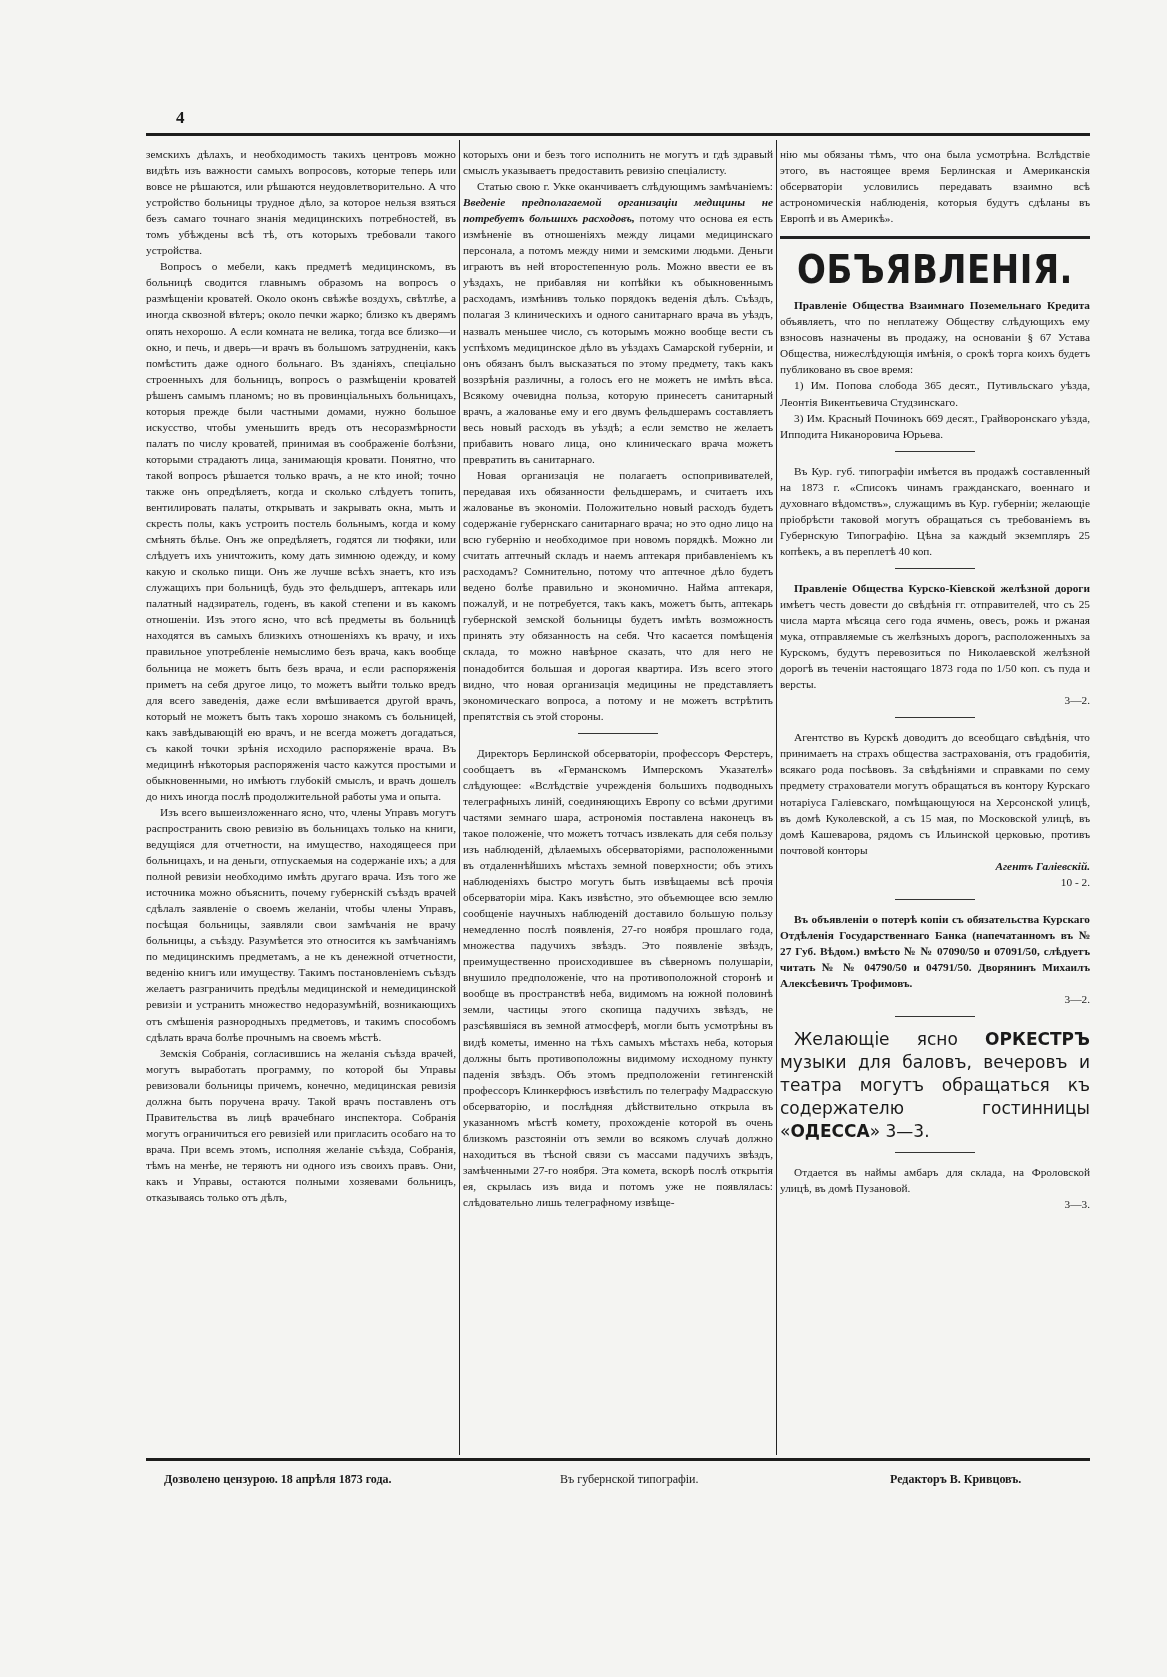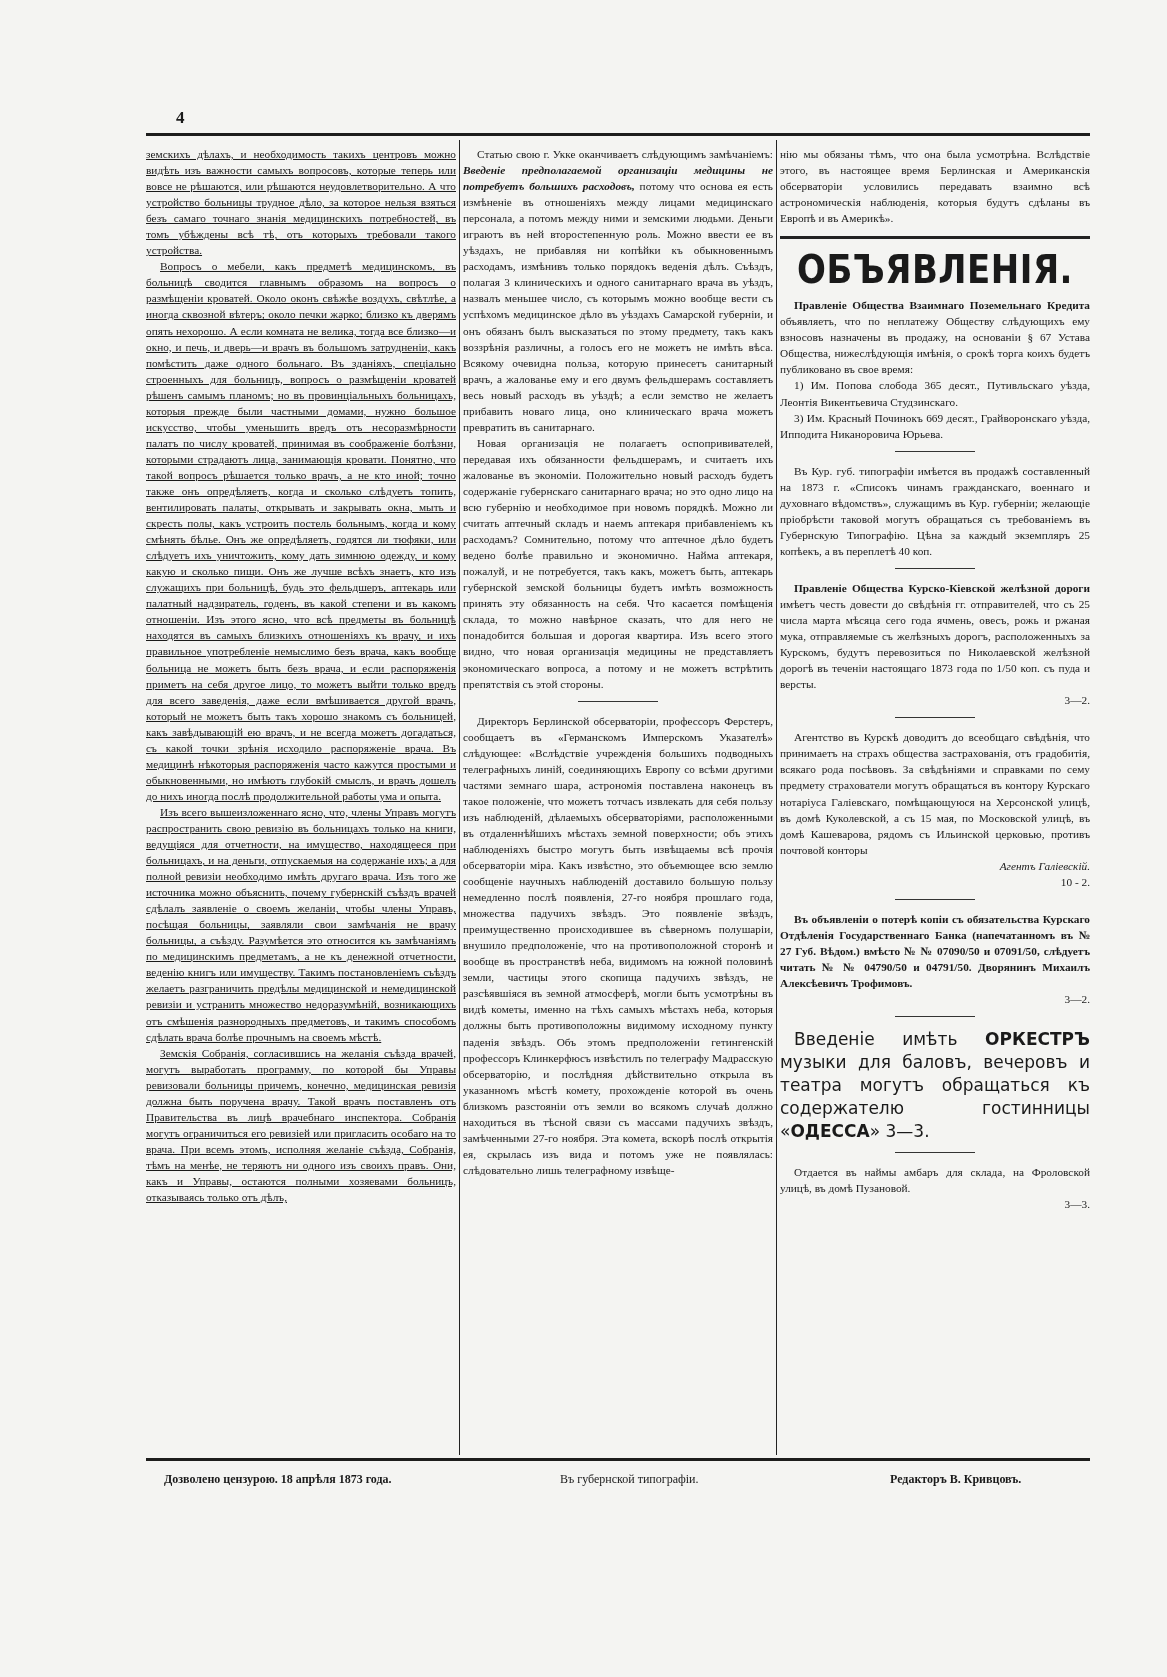--- a/index.html
+++ b/index.html
@@ -18,21 +18,21 @@
     position: absolute; left: 146px; top: 133px; width: 944px; height: 3px;
     background: #1d1d1d;
   }
   .col {
     position: absolute; top: 146px;
     font-size: 11.3px; line-height: 16.05px;
     text-align: justify; hyphens: manual;
   }
   .col p { margin: 0; text-indent: 14px; }
   .col p.noindent { text-indent: 0; }
-  .col1 { left: 146px; width: 310px; text-decoration: underline; }
+  .col1 { left: 146px; width: 310px; }
   .col2 { left: 463px; width: 310px; }
   .col3 { left: 780px; width: 310px; }
   .vrule { position: absolute; top: 140px; width: 1px; background: #222; height: 1315px; }
   .vr1 { left: 459px; }
   .vr2 { left: 776px; }
   .short-rule { width: 80px; height: 1px; background: #333; margin: 9px auto 11px; }
   .thick-rule { height: 3px; background: #222; margin: 10px 0 8px; }
   .ads-title {
     font-family: "DejaVu Sans", sans-serif; font-weight: bold;
     font-size: 34px; letter-spacing: 0.5px; text-align: center;
@@ -40,21 +40,21 @@
   }
   .ad-lead { font-weight: bold; }
   .ins-title {
     font-family: "DejaVu Sans Condensed", "DejaVu Sans", sans-serif;
     font-weight: bold; font-size: 17px; line-height: 22px; text-align: justify;
   }
   .orch {
     font-family: "DejaVu Sans", sans-serif; font-size: 17px; line-height: 23px; text-align: justify;
   }
   .orch b { font-weight: bold; margin-top: 19px; }
-  .sign { text-align: right; font-style: italic; font-weight: normal; }
+  .sign { text-align: right; font-style: italic; font-weight: bold; }
   .numtail { text-align: right; }
   .italic-bold { font-style: italic; font-weight: bold; }
   .bottom-rule {
     position: absolute; left: 146px; top: 1458px; width: 944px; height: 3px; background: #1d1d1d;
   }
   .footer {
     position: absolute; top: 1472px; font-size: 12px;
   }
   .footer-left { left: 164px; font-weight: bold; }
   .footer-center { left: 560px; }
@@ -70,20 +70,21 @@
 <div class="vrule vr2"></div>
 
 <div class="col col1">
   <p class="noindent">земскихъ дѣлахъ, и необходимость такихъ центровъ можно видѣть изъ важности самыхъ вопросовъ, которые теперь или вовсе не рѣшаются, или рѣшаются неудовлетворительно. А что устройство больницы трудное дѣло, за которое нельзя взяться безъ самаго точнаго знанія медицинскихъ потребностей, въ томъ убѣждены всѣ тѣ, отъ которыхъ требовали такого устройства.</p>
   <p>Вопросъ о мебели, какъ предметѣ медицинскомъ, въ больницѣ сводится главнымъ образомъ на вопросъ о размѣщеніи кроватей. Около оконъ свѣжѣе воздухъ, свѣтлѣе, а иногда сквозной вѣтеръ; около печки жарко; близко къ дверямъ опять нехорошо. А если комната не велика, тогда все близко—и окно, и печь, и дверь—и врачъ въ большомъ затрудненіи, какъ помѣстить даже одного больнаго. Въ зданіяхъ, спеціально строенныхъ для больницъ, вопросъ о размѣщеніи кроватей рѣшенъ самымъ планомъ; но въ провинціальныхъ больницахъ, которыя прежде были частными домами, нужно большое искусство, чтобы уменьшить вредъ отъ несоразмѣрности палатъ по числу кроватей, принимая въ соображеніе болѣзни, которыми страдаютъ лица, занимающія кровати. Понятно, что такой вопросъ рѣшается только врачъ, а не кто иной; точно также онъ опредѣляетъ, когда и сколько слѣдуетъ топить, вентилировать палаты, открывать и закрывать окна, мыть и скресть полы, какъ устроить постель больнымъ, когда и кому смѣнять бѣлье. Онъ же опредѣляетъ, годятся ли тюфяки, или слѣдуетъ ихъ уничтожить, кому дать зимнюю одежду, и кому какую и сколько пищи. Онъ же лучше всѣхъ знаетъ, кто изъ служащихъ при больницѣ, будь это фельдшеръ, аптекарь или палатный надзиратель, годенъ, въ какой степени и въ какомъ отношеніи. Изъ этого ясно, что всѣ предметы въ больницѣ находятся въ самыхъ близкихъ отношеніяхъ къ врачу, и ихъ правильное употребленіе немыслимо безъ врача, какъ вообще больница не можетъ быть безъ врача, и если распоряженія приметъ на себя другое лицо, то можетъ выйти только вредъ для всего заведенія, даже если вмѣшивается другой врачъ, который не можетъ быть такъ хорошо знакомъ съ больницей, какъ завѣдывающій ею врачъ, и не всегда можетъ догадаться, съ какой точки зрѣнія исходило распоряженіе врача. Въ медицинѣ нѣкоторыя распоряженія часто кажутся простыми и обыкновенными, но имѣютъ глубокій смыслъ, и врачъ дошелъ до нихъ иногда послѣ продолжительной работы ума и опыта.</p>
   <p>Изъ всего вышеизложеннаго ясно, что, члены Управъ могутъ распространить свою ревизію въ больницахъ только на книги, ведущіяся для отчетности, на имущество, находящееся при больницахъ, и на деньги, отпускаемыя на содержаніе ихъ; а для полной ревизіи необходимо имѣть другаго врача. Изъ того же источника можно объяснить, почему губернскій съѣздъ врачей сдѣлалъ заявленіе о своемъ желаніи, чтобы члены Управъ, посѣщая больницы, заявляли свои замѣчанія не врачу больницы, а съѣзду. Разумѣется это относится къ замѣчаніямъ по медицинскимъ предметамъ, а не къ денежной отчетности, веденію книгъ или имуществу. Такимъ постановленіемъ съѣздъ желаетъ разграничить предѣлы медицинской и немедицинской ревизіи и устранить множество недоразумѣній, возникающихъ отъ смѣшенія разнородныхъ предметовъ, и такимъ способомъ сдѣлать врача болѣе прочнымъ на своемъ мѣстѣ.</p>
   <p>Земскія Собранія, согласившись на желанія съѣзда врачей, могутъ выработать программу, по которой бы Управы ревизовали больницы причемъ, конечно, медицинская ревизія должна быть поручена врачу. Такой врачъ поставленъ отъ Правительства въ лицѣ врачебнаго инспектора. Собранія могутъ ограничиться его ревизіей или пригласить особаго на то врача. При всемъ этомъ, исполняя желаніе съѣзда, Собранія, тѣмъ на менѣе, не теряютъ ни одного изъ своихъ правъ. Они, какъ и Управы, остаются полными хозяевами больницъ, отказываясь только отъ дѣлъ,</p>
 </div>
 
 <div class="col col2">
+  <p class="noindent">которыхъ они и безъ того исполнить не могутъ и гдѣ здравый смыслъ указываетъ предоставить ревизію спеціалисту.</p>
   <p><span>Статью свою г. Укке оканчиваетъ слѣдующимъ замѣчаніемъ: </span><span class="italic-bold">Введеніе предполагаемой организаціи медицины не потребуетъ большихъ расходовъ,</span><span> потому что основа ея есть измѣненіе въ отношеніяхъ между лицами медицинскаго персонала, а потомъ между ними и земскими людьми. Деньги играютъ въ ней второстепенную роль. Можно ввести ее въ уѣздахъ, не прибавляя ни копѣйки къ обыкновеннымъ расходамъ, измѣнивъ только порядокъ веденія дѣлъ. Съѣздъ, полагая 3 клиническихъ и одного санитарнаго врача въ уѣздъ, назвалъ меньшее число, съ которымъ можно вообще вести съ успѣхомъ медицинское дѣло въ уѣздахъ Самарской губерніи, и онъ обязанъ былъ высказаться по этому предмету, такъ какъ воззрѣнія различны, а голосъ его не можетъ не имѣть вѣса. Всякому очевидна польза, которую принесетъ санитарный врачъ, а жалованье ему и его двумъ фельдшерамъ составляетъ весь новый расходъ въ уѣздѣ; а если земство не желаетъ прибавить новаго лица, оно клиническаго врача можетъ превратить въ санитарнаго.</span></p>
   <p>Новая организація не полагаетъ оспопрививателей, передавая ихъ обязанности фельдшерамъ, и считаетъ ихъ жалованье въ экономіи. Положительно новый расходъ будетъ содержаніе губернскаго санитарнаго врача; но это одно лицо на всю губернію и необходимое при новомъ порядкѣ. Можно ли считать аптечный складъ и наемъ аптекаря прибавленіемъ къ расходамъ? Сомнительно, потому что аптечное дѣло будетъ ведено болѣе правильно и экономично. Найма аптекаря, пожалуй, и не потребуется, такъ какъ, можетъ быть, аптекарь губернской земской больницы будетъ имѣть возможность принять эту обязанность на себя. Что касается помѣщенія склада, то можно навѣрное сказать, что для него не понадобится большая и дорогая квартира. Изъ всего этого видно, что новая организація медицины не представляетъ экономическаго вопроса, а потому и не можетъ встрѣтить препятствія съ этой стороны.</p>
   <div class="short-rule"></div>
   <p>Директоръ Берлинской обсерваторіи, профессоръ Ферстеръ, сообщаетъ въ «Германскомъ Имперскомъ Указателѣ» слѣдующее: «Вслѣдствіе учрежденія большихъ подводныхъ телеграфныхъ линій, соединяющихъ Европу со всѣми другими частями земнаго шара, астрономія поставлена наконецъ въ такое положеніе, что можетъ тотчасъ извлекать для себя пользу изъ наблюденій, дѣлаемыхъ обсерваторіями, расположенными въ отдаленнѣйшихъ мѣстахъ земной поверхности; объ этихъ наблюденіяхъ быстро могутъ быть извѣщаемы всѣ прочія обсерваторіи міра. Какъ извѣстно, это объемющее всю землю сообщеніе научныхъ наблюденій доставило большую пользу немедленно послѣ появленія, 27-го ноября прошлаго года, множества падучихъ звѣздъ. Это появленіе звѣздъ, преимущественно происходившее въ сѣверномъ полушаріи, внушило предположеніе, что на противоположной сторонѣ и вообще въ пространствѣ неба, видимомъ на южной половинѣ земли, частицы этого скопища падучихъ звѣздъ, не разсѣявшіяся въ земной атмосферѣ, могли быть усмотрѣны въ видѣ кометы, именно на тѣхъ самыхъ мѣстахъ неба, которыя должны быть противоположны видимому исходному пункту паденія звѣздъ. Объ этомъ предположеніи гетингенскій профессоръ Клинкерфюсъ извѣстилъ по телеграфу Мадрасскую обсерваторію, и послѣдняя дѣйствительно открыла въ указанномъ мѣстѣ комету, прохожденіе которой въ очень близкомъ разстояніи отъ земли во всякомъ случаѣ должно находиться въ тѣсной связи съ массами падучихъ звѣздъ, замѣченными 27-го ноября. Эта комета, вскорѣ послѣ открытія ея, скрылась изъ вида и потомъ уже не появлялась: слѣдовательно лишь телеграфному извѣще-</p>
 </div>
 
 <div class="col col3">
   <p class="noindent">нію мы обязаны тѣмъ, что она была усмотрѣна. Вслѣдствіе этого, въ настоящее время Берлинская и Американскія обсерваторіи условились передавать взаимно всѣ астрономическія наблюденія, которыя будутъ сдѣланы въ Европѣ и въ Америкѣ».</p>
   <div class="thick-rule"></div>
   <div class="ads-title">ОБЪЯВЛЕНІЯ.</div>
@@ -102,21 +103,21 @@
 
   <p>Агентство въ Курскѣ доводитъ до всеобщаго свѣдѣнія, что принимаетъ на страхъ общества застрахованія, отъ градобитія, всякаго рода посѣвовъ. За свѣдѣніями и справками по сему предмету страхователи могутъ обращаться въ контору Курскаго нотаріуса Галіевскаго, помѣщающуюся на Херсонской улицѣ, въ домѣ Куколевской, а съ 15 мая, по Московской улицѣ, въ домѣ Кашеварова, рядомъ съ Ильинской церковью, противъ почтовой конторы</p>
   <div class="sign">Агентъ Галіевскій.</div>
   <div class="numtail">10 - 2.</div>
   <div class="short-rule"></div>
 
   <p style="font-weight:bold">Въ объявленіи о потерѣ копіи съ обязательства Курскаго Отдѣленія Государственнаго Банка (напечатанномъ въ № 27 Губ. Вѣдом.) вмѣсто № № 07090/50 и 07091/50, слѣдуетъ читать № № 04790/50 и 04791/50. Дворянинъ Михаилъ Алексѣевичъ Трофимовъ.</p>
   <div class="numtail">3—2.</div>
   <div class="short-rule"></div>
 
-  <p class="orch"><span>Введеніе имѣть </span><b>ОРКЕСТРЪ</b><span> музыки для баловъ, вечеровъ и театра могутъ обращаться къ содержателю гостинницы «</span><b>ОДЕССА</b><span>» 3—3.</span></p>
+  <p class="orch"><span>Желающіе ясно </span><b>ОРКЕСТРЪ</b><span> музыки для баловъ, вечеровъ и театра могутъ обращаться къ содержателю гостинницы «</span><b>ОДЕССА</b><span>» 3—3.</span></p>
   <div class="short-rule"></div>
 
   <p>Отдается въ наймы амбаръ для склада, на Фроловской улицѣ, въ домѣ Пузановой.</p>
   <div class="numtail">3—3.</div>
 </div>
 
 <div class="bottom-rule"></div>
 <div class="footer footer-left">Дозволено цензурою. 18 апрѣля 1873 года.</div>
 <div class="footer footer-center">Въ губернской типографіи.</div>
 <div class="footer footer-right">Редакторъ В. Кривцовъ.</div>

